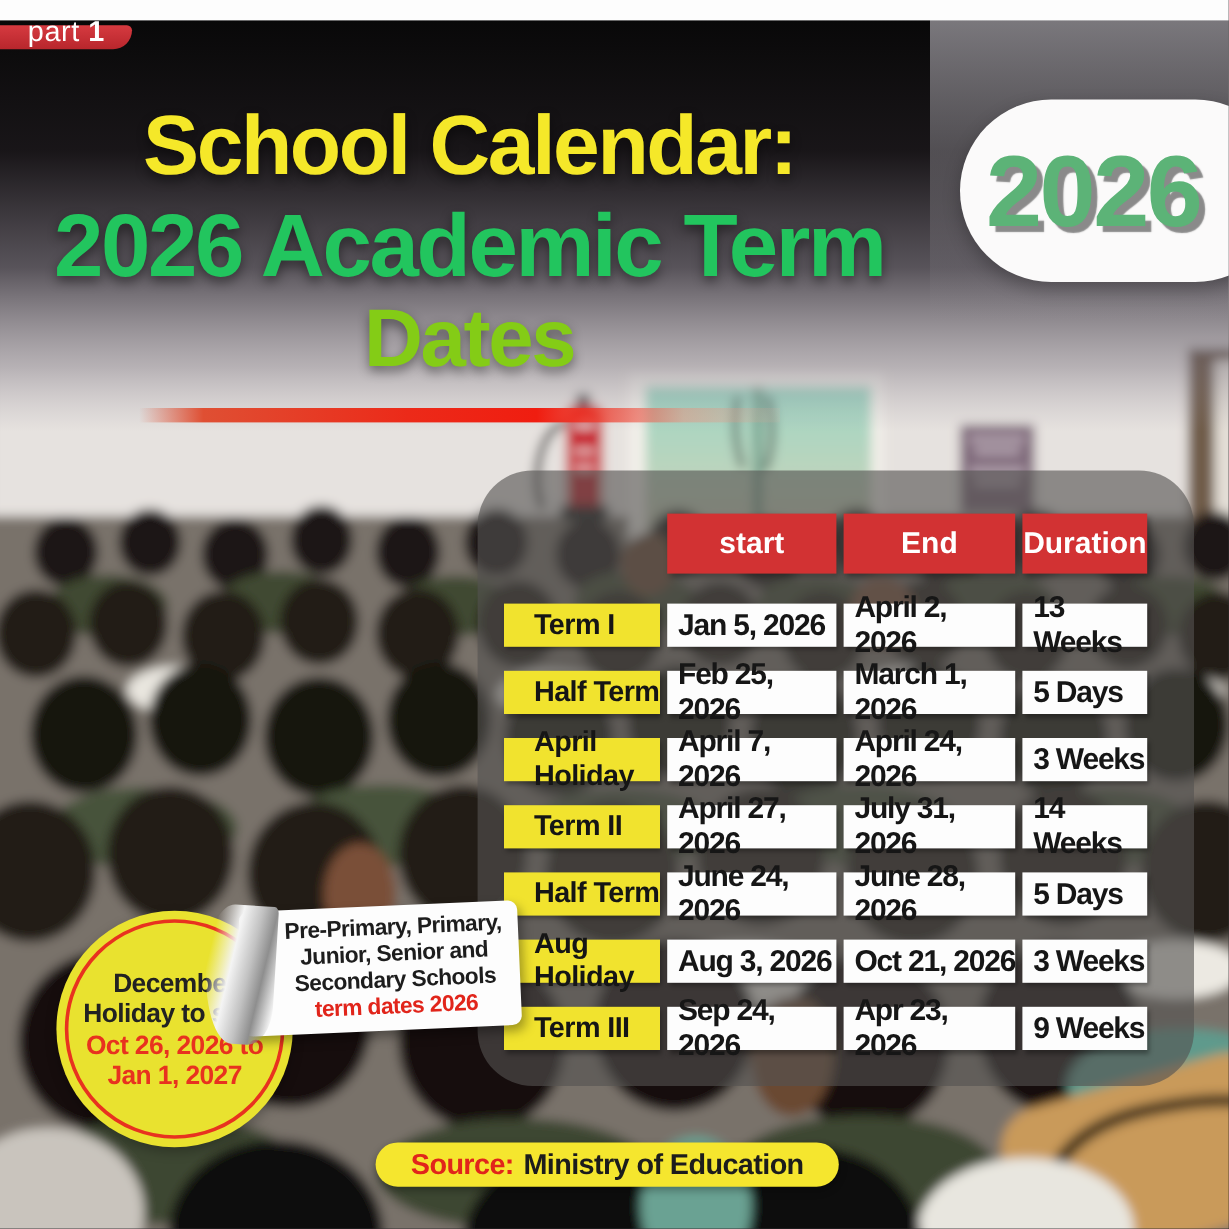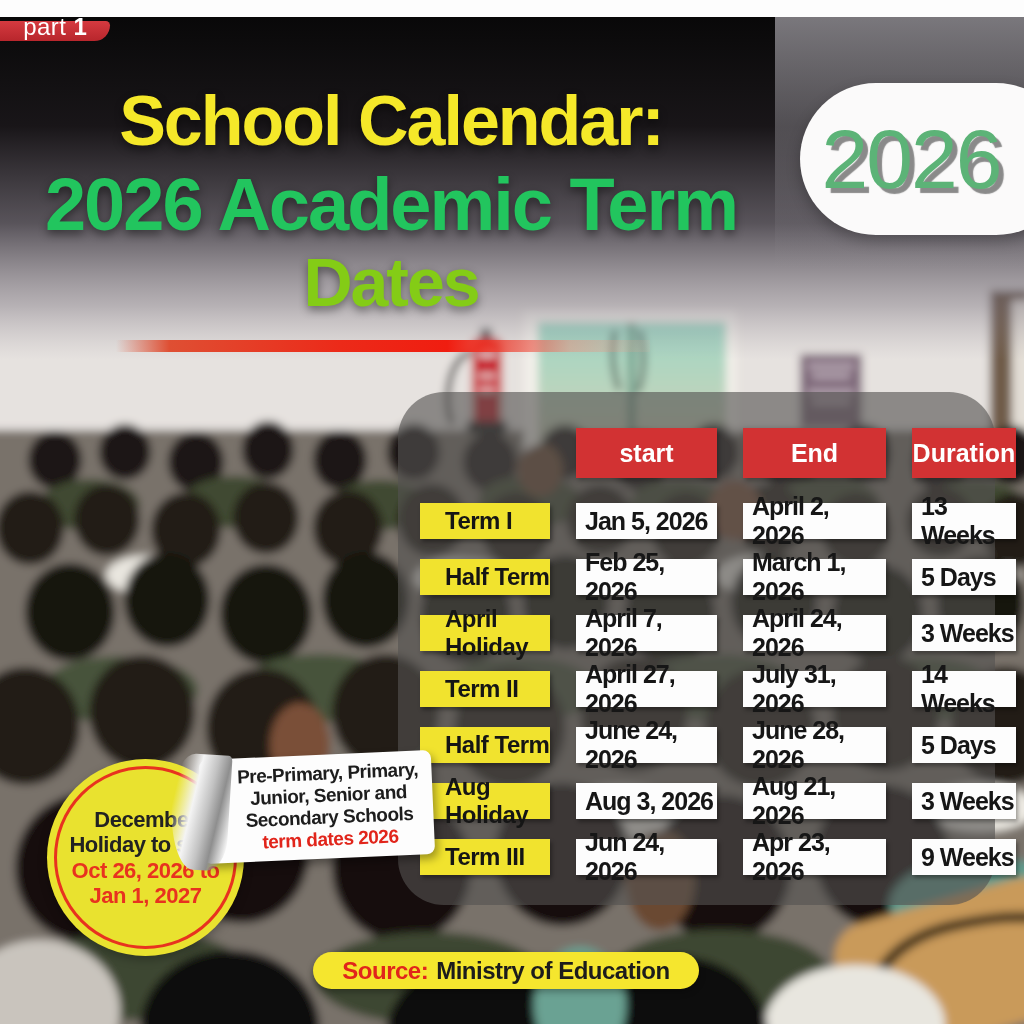--- a/index.html
+++ b/index.html
@@ -20,30 +20,30 @@
   .title{position:absolute;left:26px;top:86px;width:730px;z-index:4;text-align:center;
     font-weight:700;letter-spacing:-2px;line-height:1;
     text-shadow:0 4px 10px rgba(0,0,0,0.45);}
   .title .t1{font-size:70px;color:#f5e829;}
   .title .t2{font-size:74px;color:#22c55e;margin-top:12px;}
   .title .t3{font-size:68px;color:#84cc16;margin-top:6px;}
 
   .year-pill{position:absolute;left:800px;top:83px;width:272px;height:152px;z-index:4;
     background:#fbfafa;border-radius:76px;box-shadow:0 6px 14px rgba(0,0,0,0.25);
     display:flex;align-items:center;justify-content:center;padding-right:50px;}
-  .year-pill span{font-size:84px;font-weight:400;color:#5cb377;letter-spacing:-2px;
+  .year-pill span{font-size:84px;font-weight:700;color:#5cb377;letter-spacing:-2px;
     text-shadow:5px 5px 1px rgba(125,125,125,0.9);}
 
   .red-line{position:absolute;left:116px;top:340px;width:534px;height:12px;z-index:2;
     background:linear-gradient(90deg,rgba(216,90,60,0) 0%,#df4f33 10%,#ec2a19 42%,#f01d10 62%,
       rgba(240,140,120,0.45) 85%,rgba(240,180,160,0.1) 100%);}
 
   .panel{position:absolute;left:398px;top:392px;width:597px;height:513px;z-index:3;
     background:rgba(84,82,81,0.62);border-radius:46px;padding:36px 25px 0 22px;}
-  .thead,.trow{display:grid;grid-template-columns:130px 141px 143px 104px;column-gap:26px;}
+  .thead,.trow{display:grid;grid-template-columns:130px 141px 143px 104px;column-gap:6px;}
   .thead{margin-bottom:25px;}
   .hcell{height:50px;background:#d23233;color:#fff;font-size:25px;font-weight:700;
     display:flex;align-items:center;justify-content:center;box-shadow:2px 3px 5px rgba(0,0,0,0.3);}
   .trow{margin-bottom:20px;}
   .lcell{height:36px;background:#f1e32e;color:#151515;font-size:24px;font-weight:700;
     display:flex;align-items:center;padding-left:25px;letter-spacing:-0.5px;
     box-shadow:2px 3px 4px rgba(0,0,0,0.35);}
   .dcell{height:36px;background:#fdfdfd;color:#161616;font-size:25px;font-weight:700;
     display:flex;align-items:center;padding-left:9px;letter-spacing:-1px;
     box-shadow:2px 3px 4px rgba(0,0,0,0.35);}
@@ -307,27 +307,27 @@
     <div class="trow">
       <div class="lcell">Half Term</div>
       <div class="dcell">June 24, 2026</div>
       <div class="dcell">June 28, 2026</div>
       <div class="dcell">5 Days</div>
     </div>
 
     <div class="trow">
       <div class="lcell">Aug Holiday</div>
       <div class="dcell">Aug 3, 2026</div>
-      <div class="dcell">Aug 21, 2026</div>
+      <div class="dcell">Oct 21, 2026</div>
       <div class="dcell">3 Weeks</div>
     </div>
 
     <div class="trow">
       <div class="lcell">Term III</div>
-      <div class="dcell">Jun 24, 2026</div>
+      <div class="dcell">Sep 24, 2026</div>
       <div class="dcell">Apr 23, 2026</div>
       <div class="dcell">9 Weeks</div>
     </div>
   </div>
   </div>
 
   <div class="schools-note">
     <div>Pre-Primary, Primary,</div>
     <div>Junior, Senior and</div>
     <div>Secondary Schools</div>

